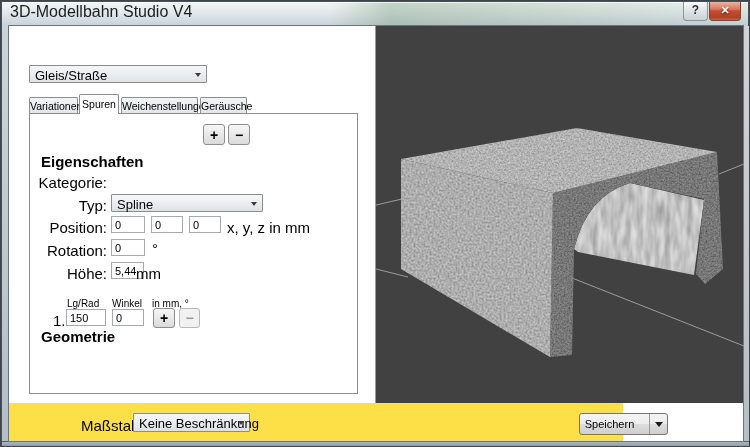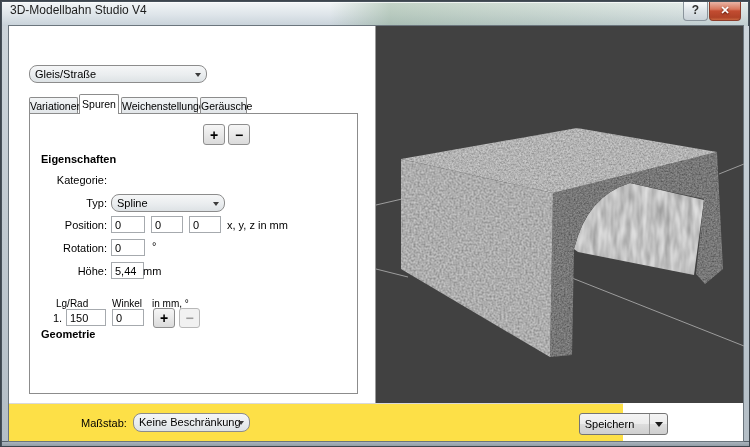--- a/index.html
+++ b/index.html
@@ -11,52 +11,52 @@
     border:1px solid #3d454d;
   }
   
   .titlebar{
     position:absolute;left:1px;top:1px;width:746px;height:24px;
     background-image:
       linear-gradient(to right, rgba(120,160,120,0) 44%, rgba(110,150,110,0.35) 52%, rgba(120,160,120,0.10) 93%),
       linear-gradient(to bottom,#f3f6f7,#dde4e9 55%,#c8d2d9);
     box-shadow:inset 0 1px 0 rgba(255,255,255,.7);
   }
-  .title-text{position:absolute;left:8px;top:1px;font-size:12px;color:#1d1d1d;white-space:nowrap;}
+  .title-text{position:absolute;left:8px;top:1px;font-size:16px;color:#1d1d1d;white-space:nowrap;}
   .capbtn{position:absolute;top:0;height:19px;border:1px solid #8a949c;border-top:none;
     border-radius:0 0 4px 4px;text-align:center;cursor:default;}
   .btn-help{left:681px;width:25px;background:linear-gradient(#fbfcfc,#dfe5e9 45%,#c9d2d8);}
   .btn-help .g{font-size:12px;font-weight:bold;color:#2e2e2e;line-height:17px;}
   .btn-close{left:707px;width:32px;border-color:#8c3d2b;
     background:linear-gradient(#eab4a5,#d8765c 40%,#c24c31 50%,#b04227 85%,#c8653f);}
   .btn-close .g{font-size:11px;font-weight:bold;color:#fff;line-height:17px;text-shadow:0 1px 2px rgba(60,10,0,.8);}
   
   .frame-left,.frame-right{position:absolute;top:25px;width:7px;height:415px;
     background:linear-gradient(to bottom,#ccd4da,#b4bec6);}
   .frame-left{left:1px;}
   .frame-right{left:742px;}
   .frame-bottom{position:absolute;left:1px;top:440px;width:748px;height:6px;
     background:linear-gradient(#aab4bd,#8d98a1);border-top:1px solid #57616a;}
   
   .client{position:absolute;left:8px;top:25px;width:734px;height:415px;background:#ffffff;
     outline:1px solid #6b757d;}
   
   .heading{position:absolute;left:20px;top:13px;font-size:15px;color:#3063ad;}
-  .combo{position:absolute;height:18px;border:1px solid #8c8c8c;border-radius:8px;
-    background:linear-gradient(#f5f6f7,#eaedef 55%,#dde2e5);font-size:11px;color:#000;}
+  .combo{position:absolute;height:18px;border:1px solid #8c8c8c;border-radius:1px;
+    background:linear-gradient(#f5f6f7,#eaedef 55%,#dde2e5);font-size:13px;color:#000;}
   .combo .txt{position:absolute;left:5px;top:2px;white-space:nowrap;}
   .combo .arr{position:absolute;right:5px;top:7px;width:0;height:0;
     border-left:3.5px solid transparent;border-right:3.5px solid transparent;border-top:4px solid #3c3c3c;}
   .tab{position:absolute;top:71px;height:16px;border:1px solid #8c8c8c;border-bottom:none;
     border-radius:2px 2px 0 0;background:linear-gradient(#f3f5f6,#e2e6e9);
     font-size:10.5px;text-align:center;line-height:16px;z-index:2;white-space:nowrap;}
   .tab.active{top:68px;height:20px;background:#fff;line-height:19px;z-index:4;}
   .tabpanel{position:absolute;left:20px;top:87px;width:329px;height:281px;
     border:1px solid #8c8c8c;background:#fff;z-index:1;}
-  .lbl{position:absolute;font-size:11px;color:#000;white-space:nowrap;}
+  .lbl{position:absolute;font-size:15px;color:#000;white-space:nowrap;}
   .lbl.r{text-align:right;width:98px;left:0;}
   .bold{font-weight:bold;}
   .tbox{position:absolute;height:17px;border:1px solid #a6aaae;background:#fff;
     font-family:"Liberation Sans",sans-serif;font-size:11px;padding:0 3px;color:#000;}
   .sqbtn{position:absolute;width:22px;height:21px;border:1px solid #8e8e8e;border-radius:3px;
     background:linear-gradient(#f6f6f6,#e9e9e9 50%,#dadada);
     font-size:14px;font-weight:bold;line-height:18px;text-align:center;color:#000;padding:0;
     font-family:"Liberation Sans",sans-serif;}
   .sqbtn:disabled,.sqbtn.off{color:#9c9c9c;border-color:#b8b8b8;background:#f1f1f1;}
   .small{font-size:10px;}
@@ -107,41 +107,41 @@
     <div class="tabpanel"></div>
 
     <button class="sqbtn" style="left:194px;top:98px;z-index:5;">+</button>
     <button class="sqbtn" style="left:219px;top:98px;z-index:5;">−</button>
 
     <div class="lbl bold" style="left:32px;top:127px;z-index:5;">Eigenschaften</div>
 
     <div class="lbl r" style="top:148px;z-index:5;">Kategorie:</div>
 
     <div class="lbl r" style="top:171px;z-index:5;">Typ:</div>
-    <div class="combo" style="left:102px;top:168px;width:114px;z-index:5;">
+    <div class="combo" style="left:102px;top:168px;width:152px;z-index:5;">
       <span class="txt">Spline</span>
       <span class="arr"></span>
     </div>
 
     <div class="lbl r" style="top:193px;z-index:5;">Position:</div>
     <input class="tbox" style="left: 102px; top: 190px; width: 34px; z-index: 5;" value="0">
     <input class="tbox" style="left: 142px; top: 190px; width: 32px; z-index: 5;" value="0">
     <input class="tbox" style="left: 180px; top: 190px; width: 32px; z-index: 5;" value="0">
     <div class="lbl" style="left:218px;top:193px;z-index:5;">x, y, z in mm</div>
 
     <div class="lbl r" style="top:216px;z-index:5;">Rotation:</div>
     <input class="tbox" style="left: 102px; top: 213px; width: 34px; z-index: 5;" value="0">
     <div class="lbl" style="left:143px;top:214px;z-index:5;">°</div>
 
     <div class="lbl r" style="top:239px;z-index:5;">Höhe:</div>
     <input class="tbox" style="left: 102px; top: 236px; width: 33px; z-index: 5;" value="5,44">
-    <div class="lbl" style="left:134px;top:239px;z-index:5;">mm</div>
+    <div class="lbl" style="left:127px;top:239px;z-index:5;">mm</div>
 
     <div class="lbl bold" style="left:32px;top:257px;z-index:5;margin-top:45px;">Geometrie</div>
-    <div class="lbl small" style="left:47px;top:272px;z-index:5;">Lg/Rad</div>
+    <div class="lbl small" style="left:58px;top:272px;z-index:5;">Lg/Rad</div>
     <div class="lbl small" style="left:103px;top:272px;z-index:5;">Winkel</div>
     <div class="lbl small" style="left:143px;top:272px;z-index:5;">in mm, °</div>
 
     <div class="lbl" style="left:44px;top:286px;z-index:5;">1.</div>
     <input class="tbox" style="left: 57px; top: 283px; width: 40px; z-index: 5;" value="150">
     <input class="tbox" style="left: 103px; top: 283px; width: 32px; z-index: 5;" value="0">
     <button class="sqbtn" style="left:144px;top:282px;height:20px;z-index:5;">+</button>
     <button class="sqbtn off" style="left:170px;top:282px;width:21px;height:20px;z-index:5;" disabled="">−</button>
 
     <div class="viewport">

